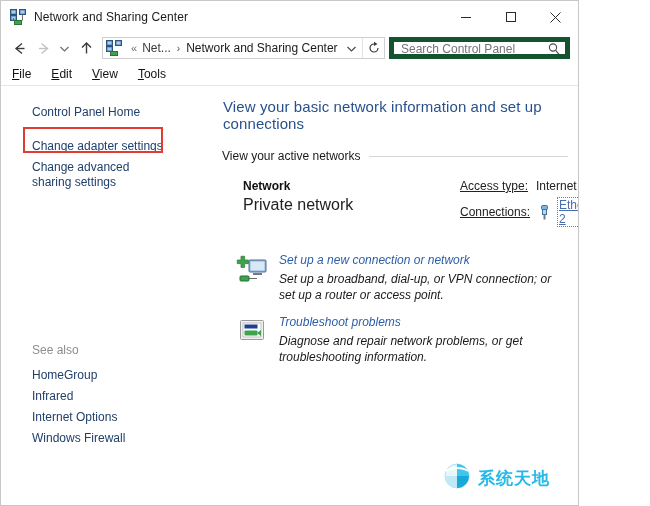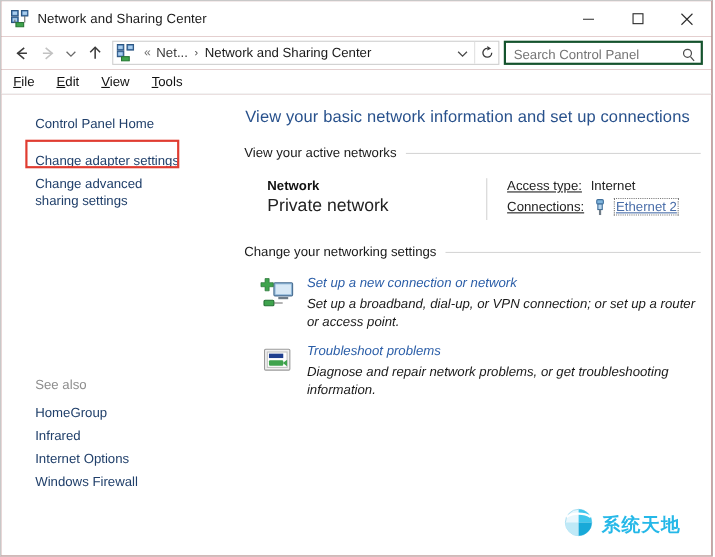--- a/index.html
+++ b/index.html
@@ -4,22 +4,22 @@
 <style>
   * { box-sizing: border-box; margin: 0; padding: 0; }
   html, body {
     width: 650px; height: 506px;
     overflow: hidden;
     background: #ffffff;
     font-family: "Liberation Sans", sans-serif;
   }
   .window {
     position: relative;
-    width: 648px; height: 506px;
-    background: #7f1d1d;
+    width: 579px; height: 506px;
+    background: #6d28d9;
     border: 1px solid #c8c8c8;
     overflow: hidden;
   }
 
   
   .titlebar {
     position: relative;
     height: 32px;
     background: #ffffff;
     display: flex;
@@ -98,23 +98,23 @@
   .addr-spacer { flex: 1; }
   .addr-drop, .addr-refresh {
     width: 22px; height: 20px;
     display: flex; align-items: center; justify-content: center;
     flex: none;
   }
   .addr-refresh { border-left: 1px solid #e2e2e2; }
   .searchbox {
     width: 181px; height: 22px;
     margin-left: 4px;
-    border: 2px solid #14532d;
-    background: #ffffff;
-    display: flex; align-items: flex-end;
+    border: 5px solid #14532d;
+    background: #ffffff;
+    display: flex; align-items: flex-start;
     flex: none;
   }
   .searchbox input {
     flex: 1;
     border: none; outline: none;
     font-family: "Liberation Sans", sans-serif;
     font-size: 12px;
     color: #6d6d6d;
     padding-left: 7px;
     background: transparent;
@@ -427,24 +427,20 @@
                 <rect x="3.5" y="0.5" width="6" height="4" rx="1" fill="#7fb4dd" stroke="#3f6f9c"></rect>
                 <rect x="4.5" y="4.5" width="4" height="5" fill="#b8d6ee" stroke="#3f6f9c"></rect>
                 <rect x="5.5" y="9.5" width="2" height="5" fill="#6f7c88"></rect>
               </svg>
             </span>
             <span class="conn-link">Ethernet 2</span>
           </div>
         </div>
       </div>
 
-      <div class="section-head">
-        <span class="label">Change your networking settings</span>
-        <span class="rule"></span>
-      </div>
 
       <div class="task">
         <span class="task-icon">
           <svg width="32" height="32" viewBox="0 0 32 32">
             <rect x="13" y="6" width="17" height="12" rx="1" fill="#8fb7d8" stroke="#4a6e91"></rect>
             <rect x="14.5" y="7.5" width="14" height="9" fill="#d7e8f6"></rect>
             <rect x="17" y="19" width="9" height="2" fill="#6f7c88"></rect>
             <path d="M2 8 h6 V2 h6 v6 h6 v6 h-6 v6 H8 v-6 H2 z" fill="#3fa34d" stroke="#237032" stroke-width="1" transform="translate(0,1) scale(0.62)"></path>
             <rect x="4" y="22" width="9" height="5" rx="1" fill="#3fa34d" stroke="#237032"></rect>
             <path d="M13 24.5 h8" stroke="#6b6b6b" fill="none"></path>

